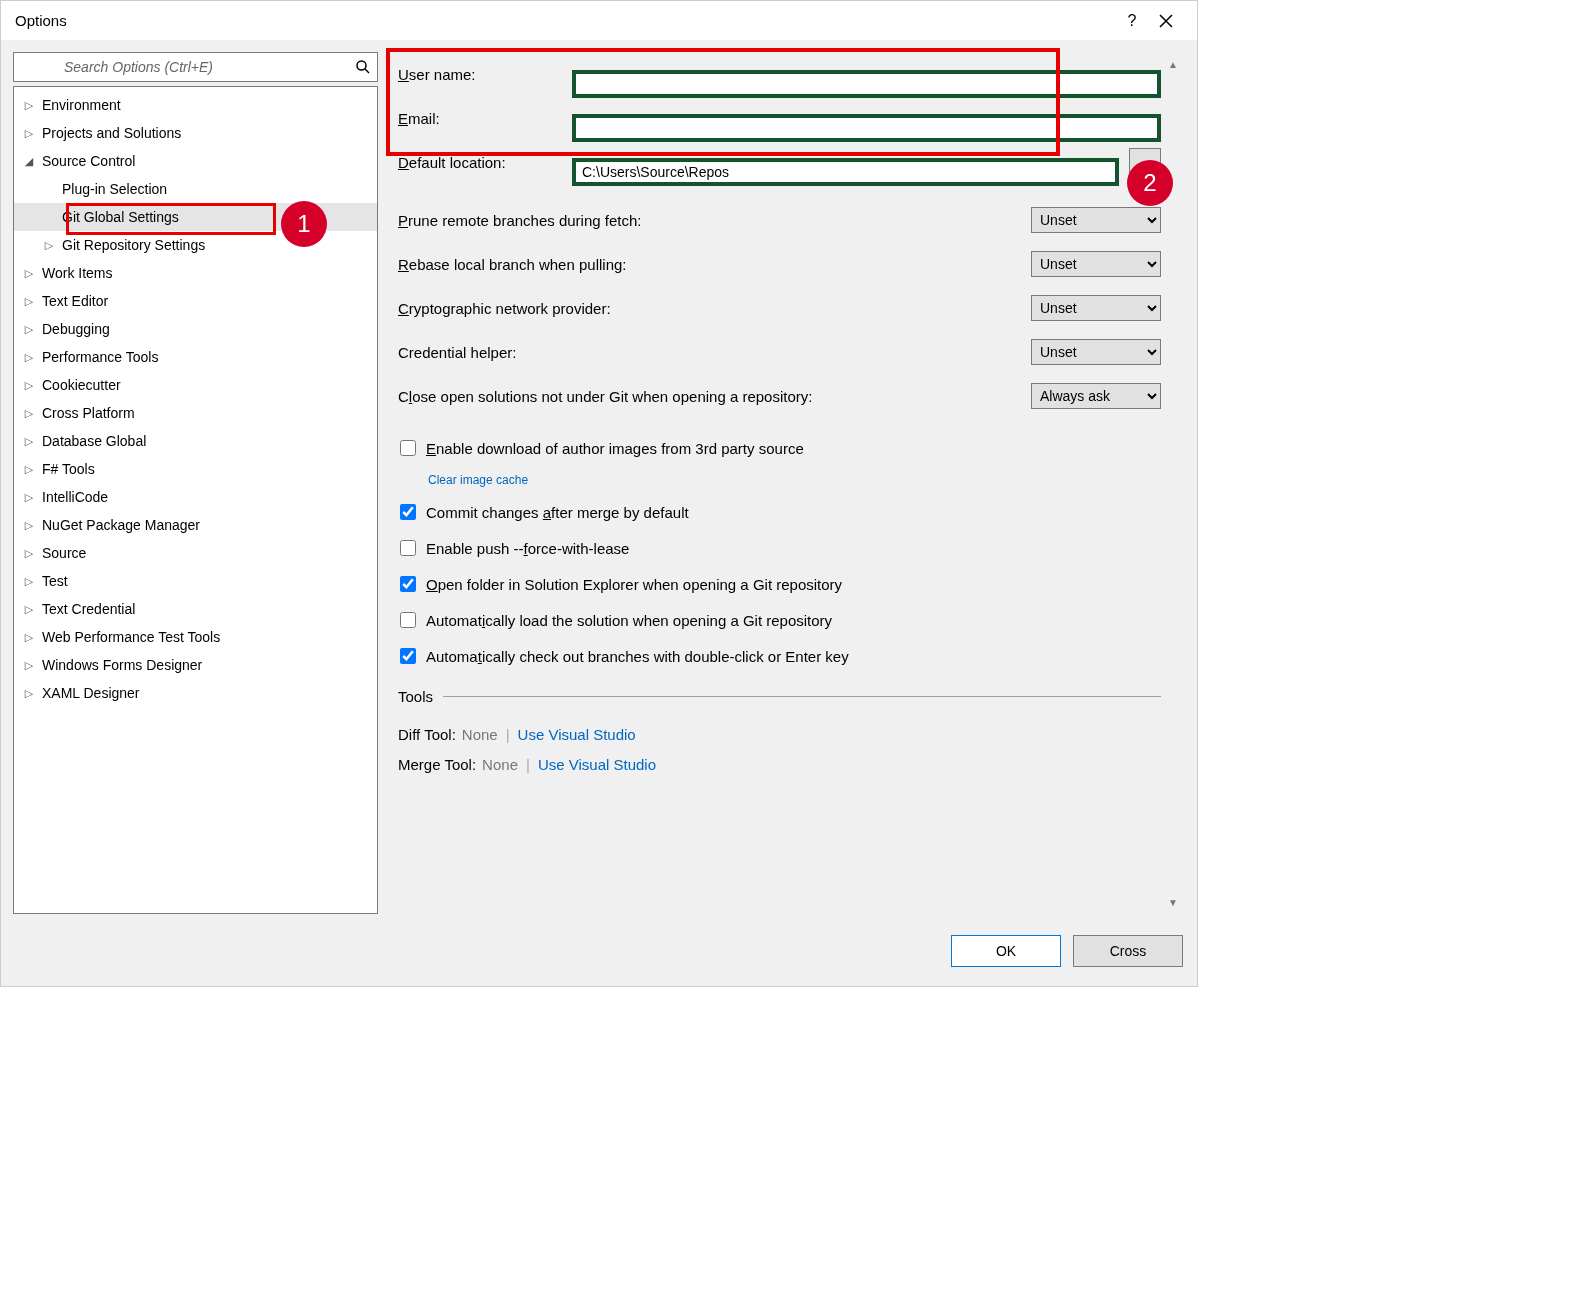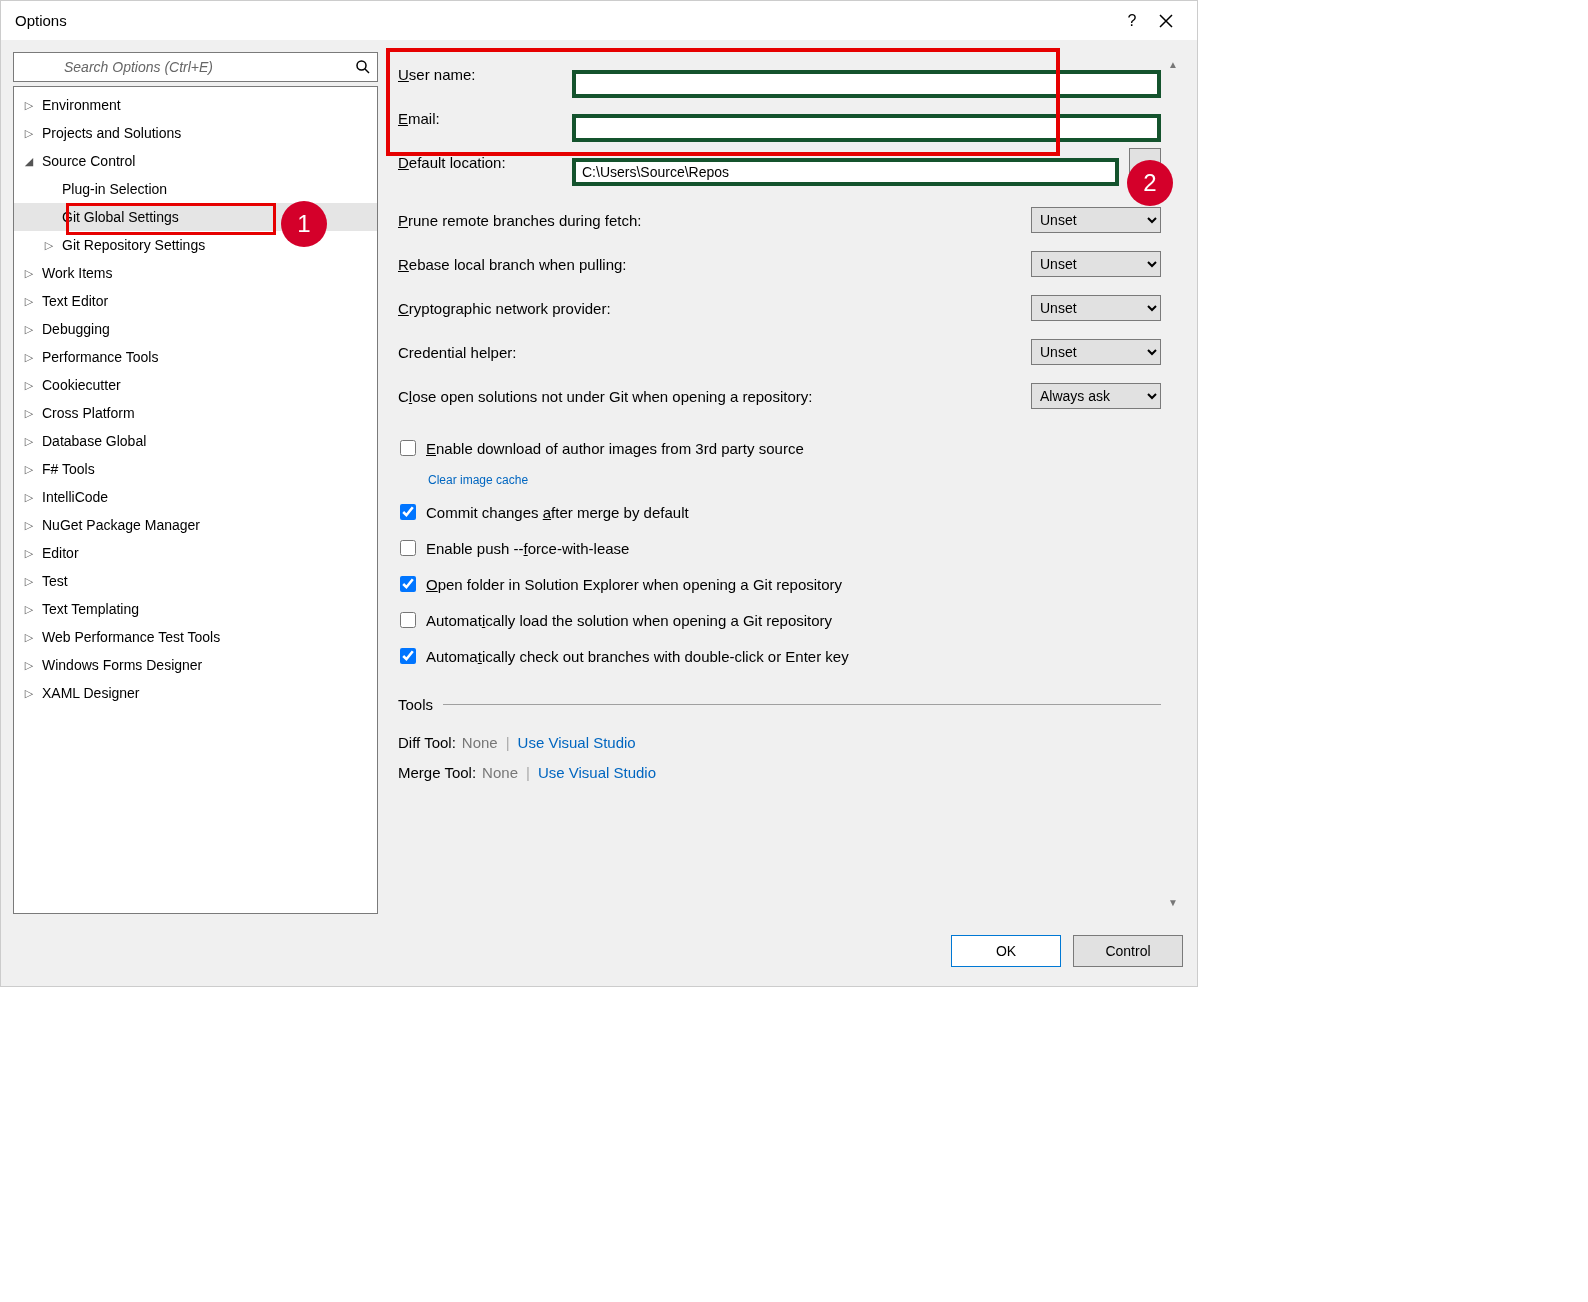--- a/index.html
+++ b/index.html
@@ -193,21 +193,21 @@
   .chk-row .clabel .u { text-decoration: underline; }
   .link-row {
     padding-left: 30px;
     height: 28px;
     display: flex; align-items: center;
   }
   .link-row a { color: #0066c0; text-decoration: none; cursor: pointer; font-size: 12px;}
   .section-hdr {
     display: flex;
     align-items: center;
-    margin-top: 22px;
+    margin-top: 14px;
     margin-bottom: 14px;
     text-align: right;
   }
   .section-hdr .shlabel { font-size: 15px; color: #000; padding-right: 10px; }
   .section-hdr .shline { flex: 1; height: 1px; background: #a0a0a0; }
   .tool-row {
     height: 30px;
     display: flex; align-items: center;
     font-size: 15px;
     gap: 6px;
@@ -334,29 +334,29 @@
           <div class="tree-item level-0">
             <span class="caret">▷</span>
             <span class="lbl">IntelliCode</span>
           </div>
           <div class="tree-item level-0">
             <span class="caret">▷</span>
             <span class="lbl">NuGet Package Manager</span>
           </div>
           <div class="tree-item level-0">
             <span class="caret">▷</span>
-            <span class="lbl">Editor</span>
+            <span class="lbl">Source</span>
           </div>
           <div class="tree-item level-0">
             <span class="caret">▷</span>
             <span class="lbl">Test</span>
           </div>
           <div class="tree-item level-0">
             <span class="caret">▷</span>
-            <span class="lbl">Text Templating</span>
+            <span class="lbl">Text Credential</span>
           </div>
           <div class="tree-item level-0">
             <span class="caret">▷</span>
             <span class="lbl">Web Performance Test Tools</span>
           </div>
           <div class="tree-item level-0">
             <span class="caret">▷</span>
             <span class="lbl">Windows Forms Designer</span>
           </div>
           <div class="tree-item level-0">
@@ -466,15 +466,15 @@
 
       </div>
 
       <div class="annot-box-top" style="left:-4px; top:-4px; width:674px; height:108px;"></div>
       <div class="annot-circle" style="right:12px; top:108px;">2</div>
     </div>
   </div>
 
   <div class="footer">
     <div class="btn primary">OK</div>
-    <div class="btn">Control</div>
+    <div class="btn">Cross</div>
   </div>
 </div>
 
 </body></html>

